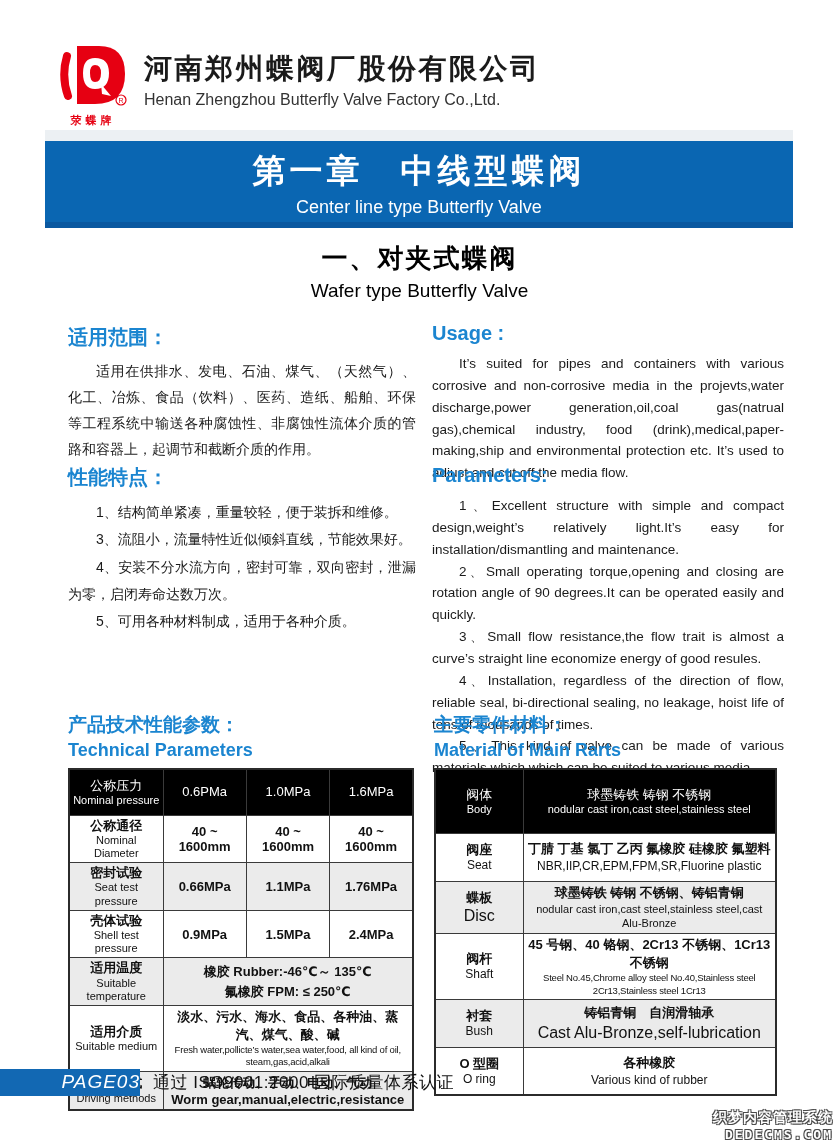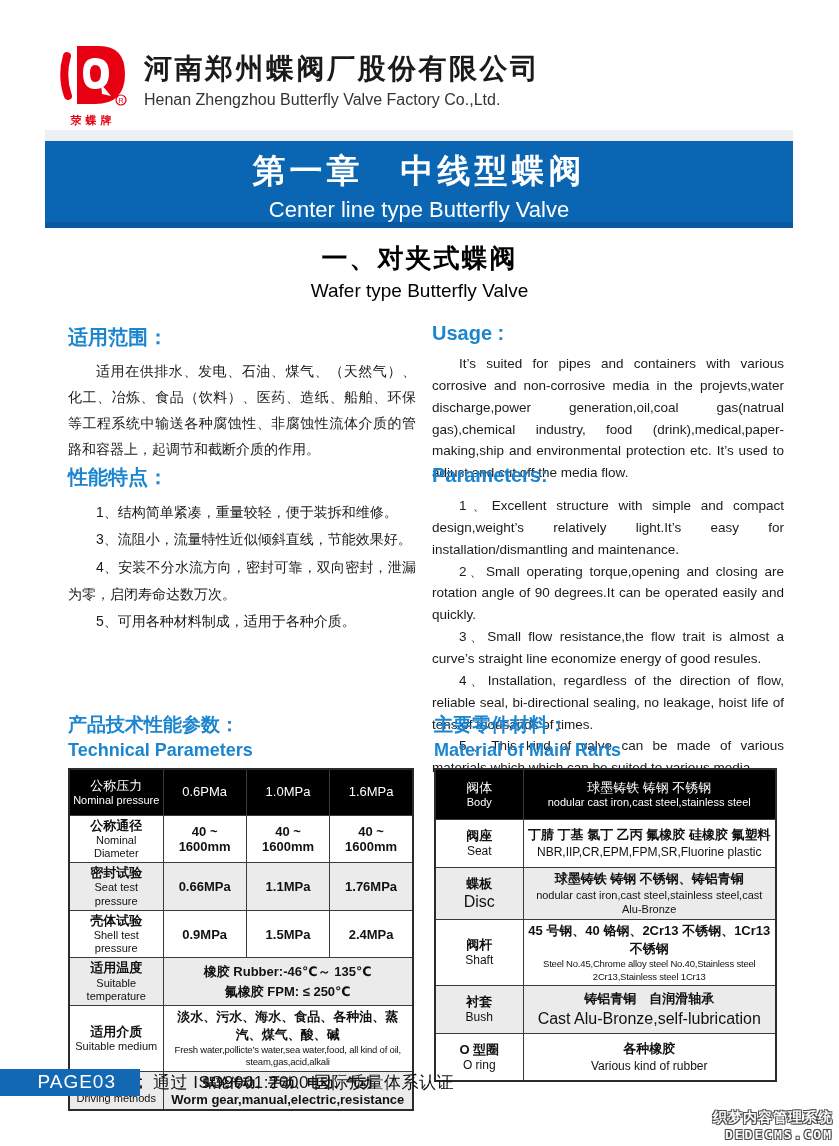--- a/index.html
+++ b/index.html
@@ -15,21 +15,21 @@
   .logo .brand{color:#e60012;font-size:11px;font-weight:bold;letter-spacing:4px;margin-top:1px;white-space:nowrap;}
   .company{margin-left:14px;padding-top:8px;}
   .company .cn{font-size:28px;font-weight:bold;color:#1a1a1a;letter-spacing:2.5px;white-space:nowrap;}
   .company .en{font-size:16px;color:#333;margin-top:3px;white-space:nowrap;}
 
   
   .pre-banner{position:absolute;top:130px;left:45px;width:748px;height:11px;background:#ecf0f3;}
   .banner{position:absolute;top:141px;left:45px;width:748px;height:81px;background:#0a66b2;
           border-bottom:6px solid #0a58a0;text-align:center;color:#fff;}
   .banner .cn{font-size:33px;font-weight:bold;letter-spacing:4px;margin-top:8px;}
-  .banner .en{font-size:22px;margin-top:3px;}
+  .banner .en{font-size:18px;margin-top:3px;}
 
   
   .sec-title{position:absolute;top:241px;left:0;width:839px;text-align:center;}
   .sec-title .cn{font-size:26px;font-weight:bold;letter-spacing:2px;color:#000;}
   .sec-title .en{font-size:19px;color:#000;margin-top:4px;}
 
   
   .blk{position:absolute;}
   .blk h3{margin:0 0 8px 0;font-size:20px;font-weight:bold;color:#1b85d0;}
   .blk p{margin:0;font-size:14px;line-height:1.85;text-align:justify;text-indent:2em;color:#1a1a1a;}
@@ -52,21 +52,21 @@
   .c-en{font-size:11px;line-height:1.2;}
   tr.thead .c-cn{font-weight:normal;}
   .v{font-size:13px;font-weight:bold;}
   .v2{font-size:13px;font-weight:bold;line-height:1.5;}
   .ven{font-size:11px;line-height:1.35;}
   .ven-sm{font-size:9.5px;line-height:1.3;letter-spacing:-0.2px;}
 
   
   .footer{position:absolute;top:1068px;left:0;width:839px;height:28px;display:flex;align-items:center;}
   .page-badge{width:140px;height:27px;background:#1268b3;color:#fff;font-size:19px;
-              display:flex;align-items:center;justify-content:flex-end;padding-right:24px;box-sizing:border-box;letter-spacing:1px;}
+              display:flex;align-items:center;justify-content:flex-end;padding-right:0;box-sizing:border-box;letter-spacing:1px;font-style:italic;}
   .cert{margin-left:13px;font-size:17px;color:#111;font-weight:500;letter-spacing:0.5px;}
 
   
   .watermark{position:absolute;right:6px;bottom:4px;text-align:right;color:#fff;font-weight:bold;
     text-shadow:-1px -1px 0 #4a4a4a,1px -1px 0 #4a4a4a,-1px 1px 0 #4a4a4a,1px 1px 0 #4a4a4a;}
   .watermark .l1{font-size:14px;letter-spacing:1px;}
   .watermark .l2{font-size:13px;letter-spacing:2px;font-family:"DejaVu Sans Mono",monospace;}
 </style>
 </head>
 <body>
@@ -213,21 +213,21 @@
   <div class="cn">主要零件材料：</div>
   <div class="en">Material of Main Rarts</div>
 </div>
 
 <table class="dtable" style="top:768px;left:434px;width:343px;">
   <colgroup>
       <col style="width:88px">
       <col>
     </colgroup>
   <tbody>
-      <tr class="thead" style="height:50px;">
+      <tr class="thead" style="height:64px;">
     <td>
       <div class="c-cn">阀体</div>
       <div class="c-en">Body</div>
     </td>
     <td>
       <div class="c-cn">球墨铸铁 铸钢 不锈钢</div>
       <div class="c-en">nodular cast iron,cast steel,stainless steel</div>
     </td>
   </tr>
   <tr style="height:48px;">

